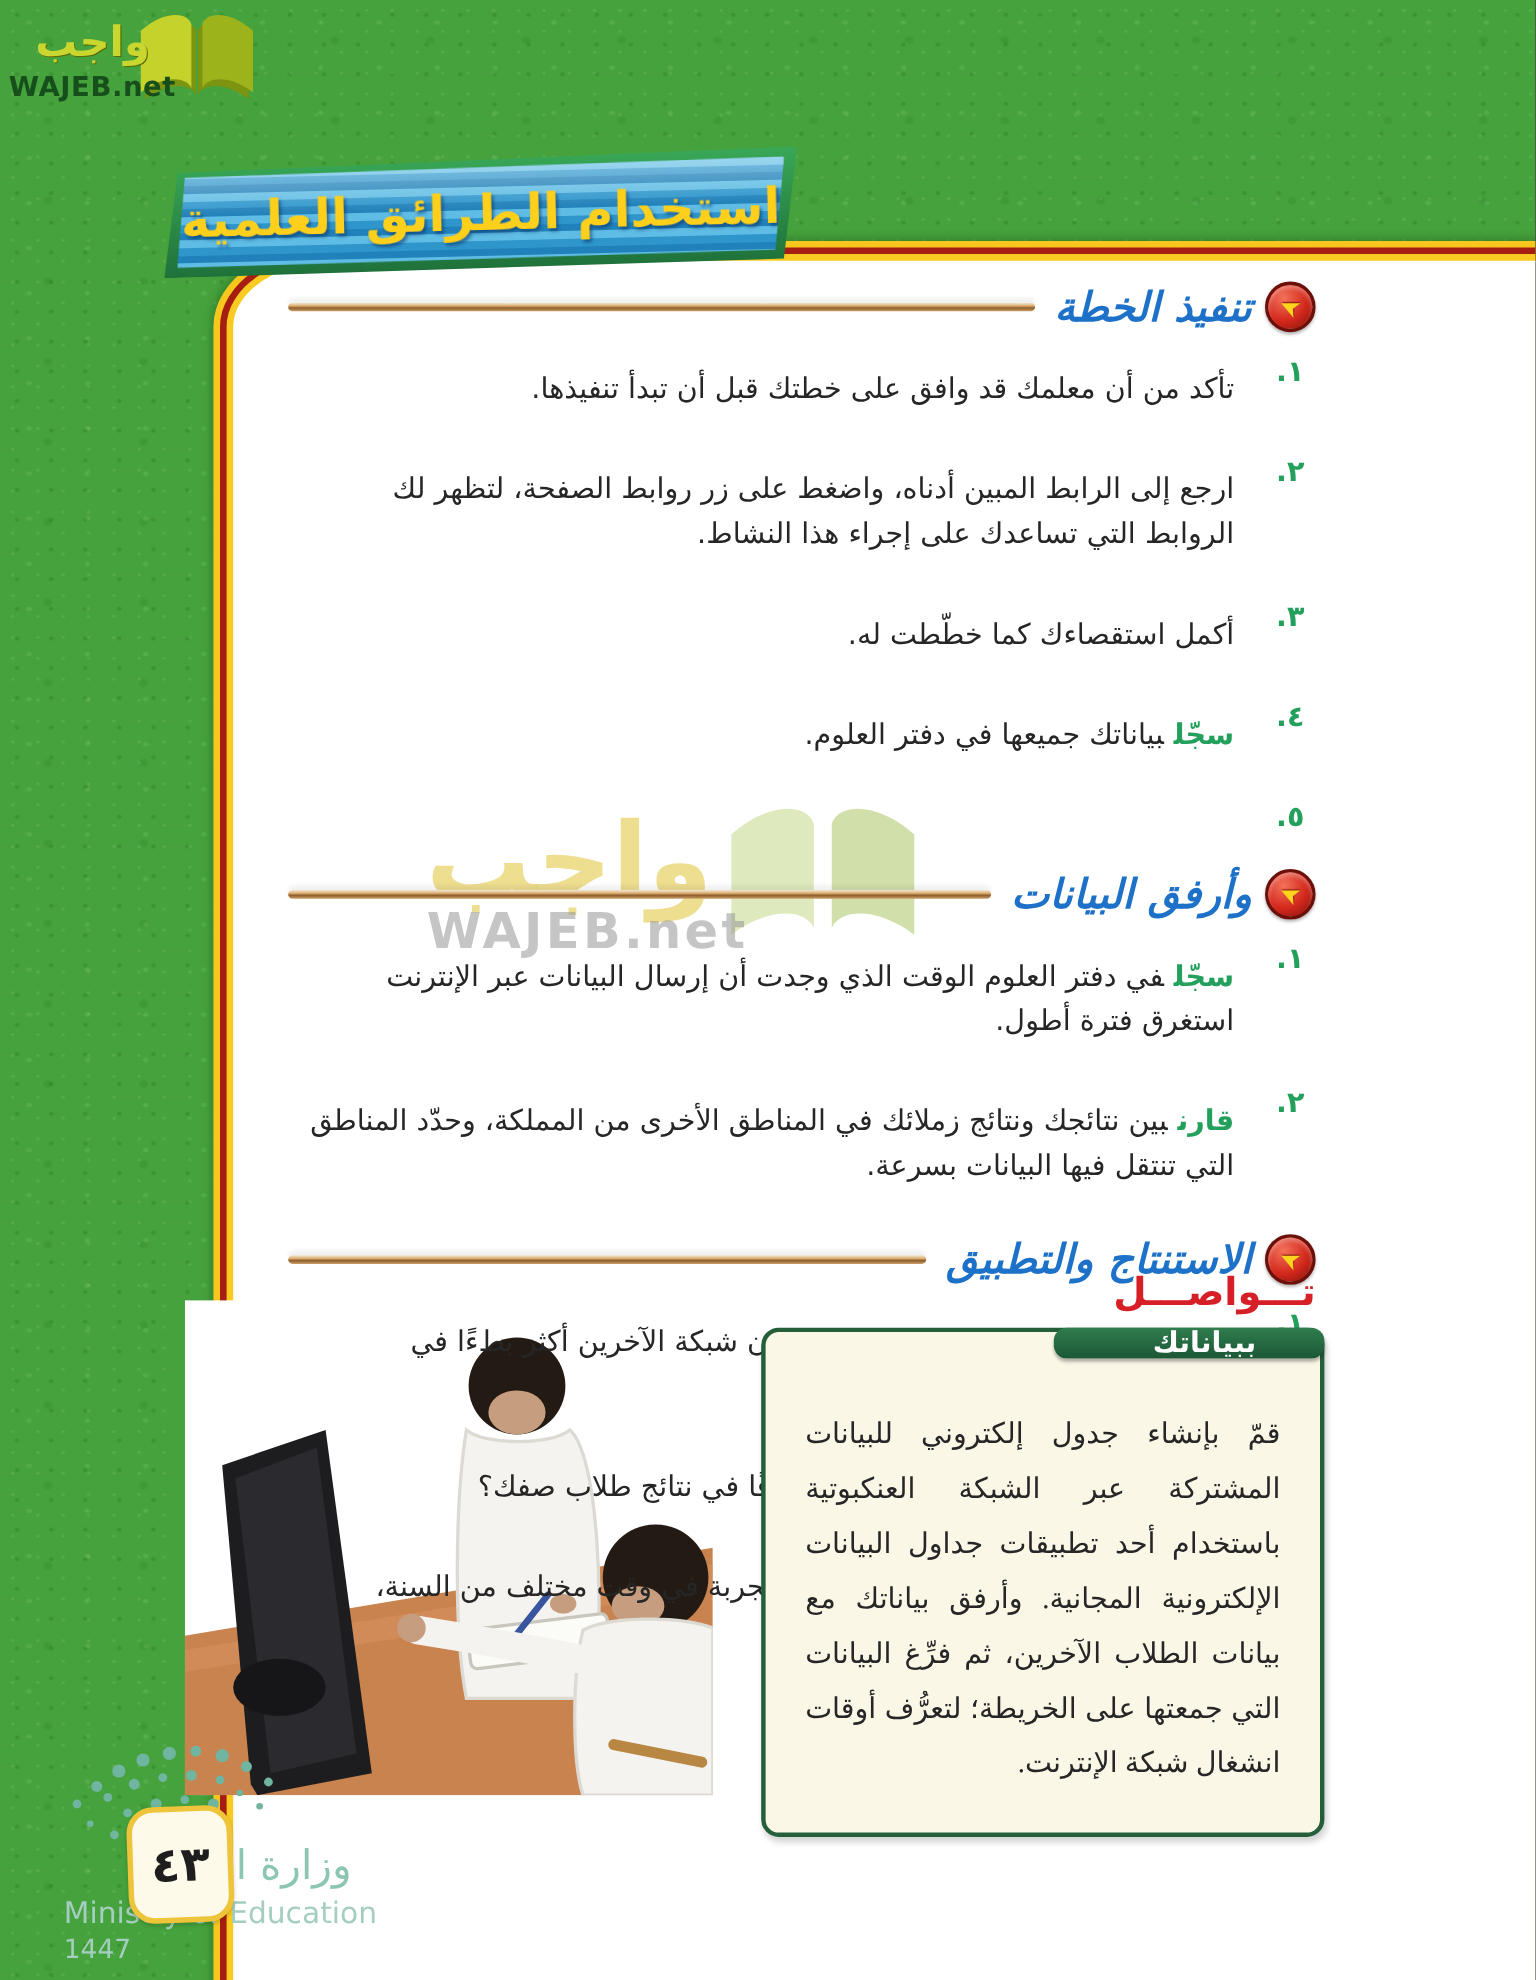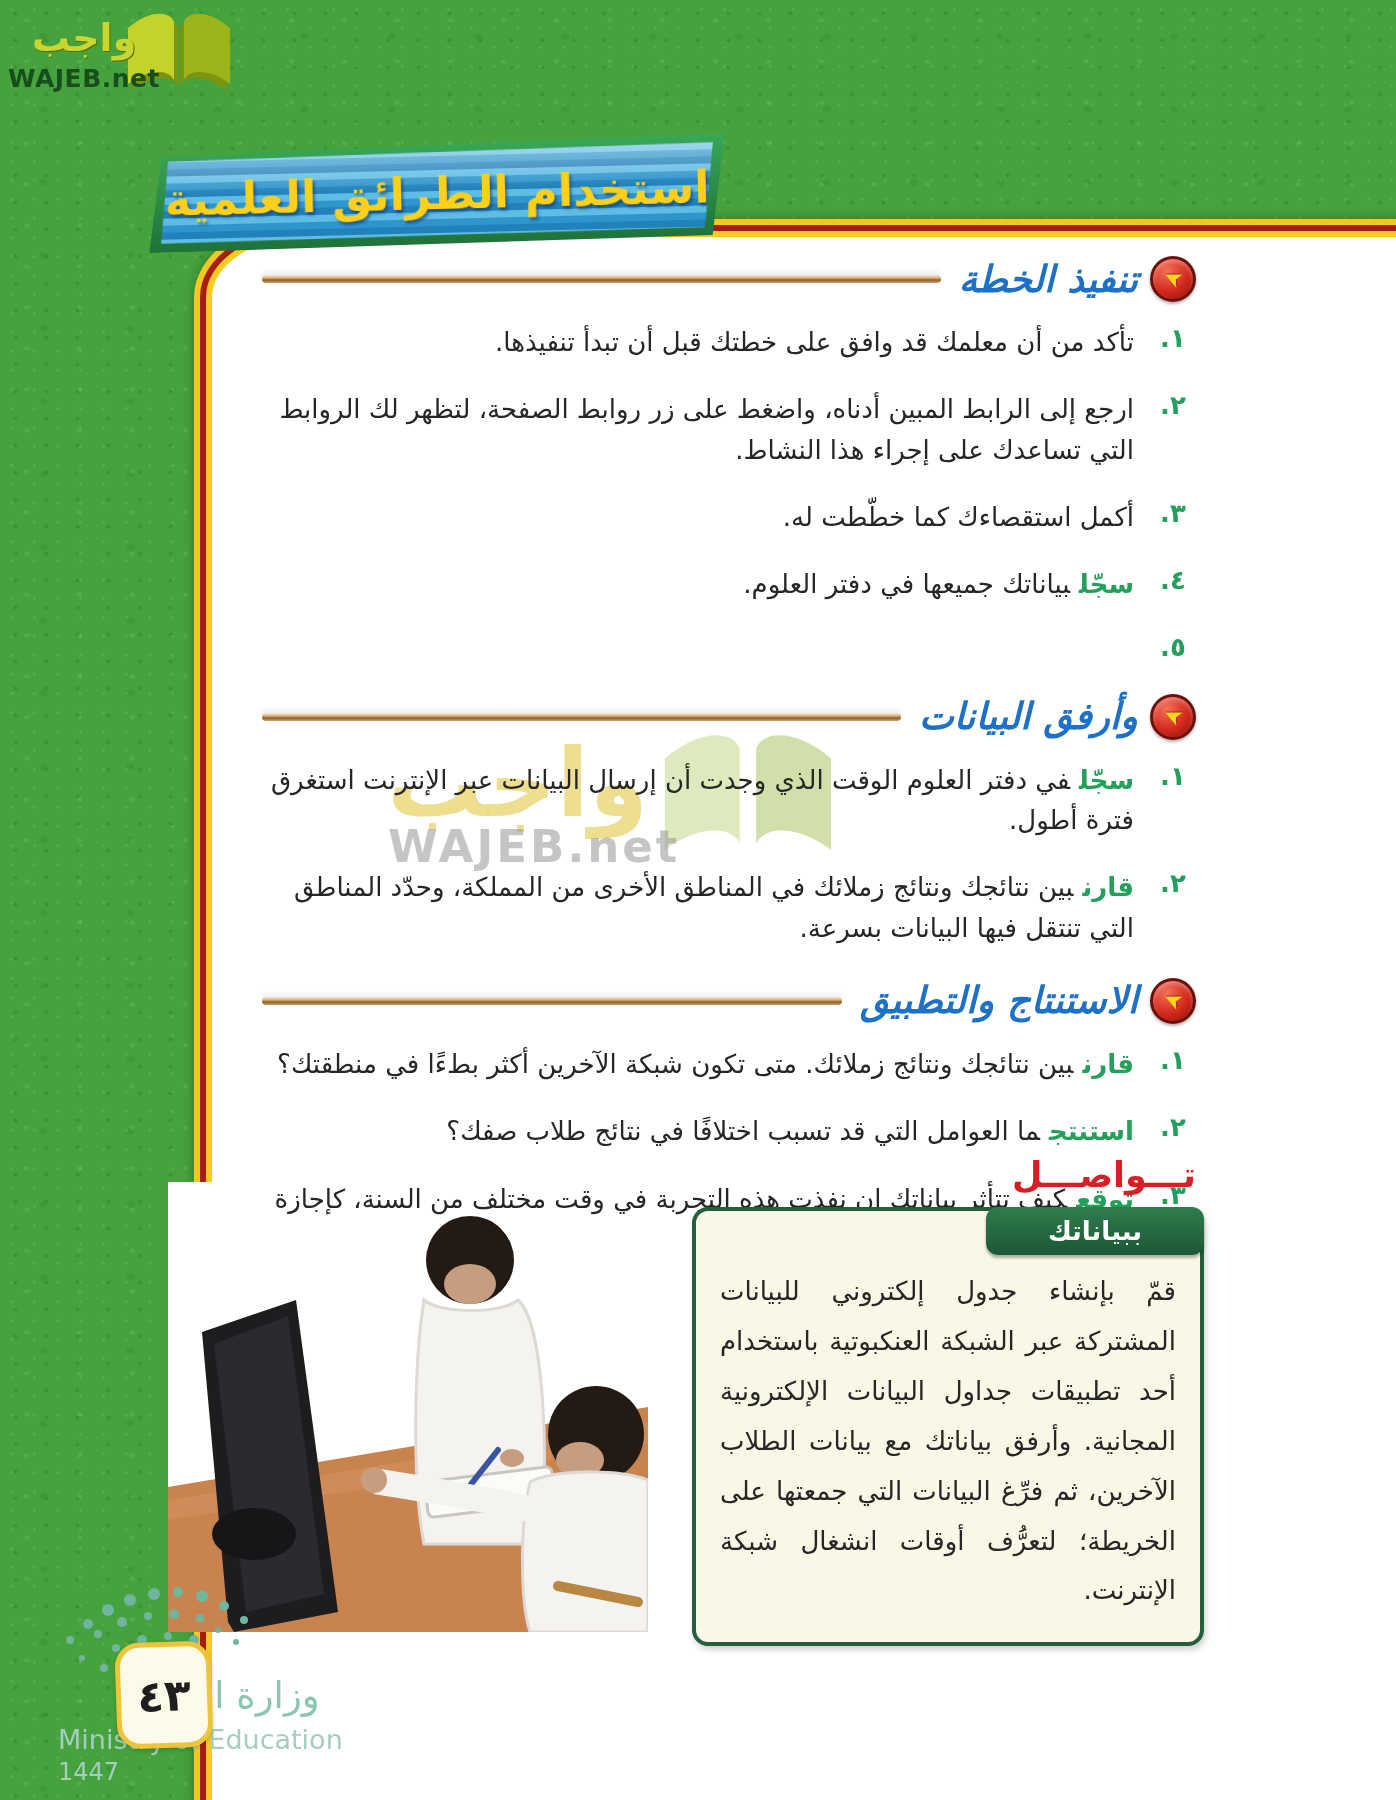--- a/index.html
+++ b/index.html
@@ -53,38 +53,38 @@
     display:flex;align-items:center;justify-content:center;
     box-shadow:inset 0 3px 4px rgba(255,255,255,.35),0 2px 3px rgba(0,0,0,.3);
   }
   .marker span{color:#ffd41c;font-size:23px;transform:rotate(205deg);text-shadow:0 1px 1px #7a1208;}
   .sec-title{color:#1d71c8;font-size:37px;font-weight:bold;white-space:nowrap;font-style:italic;}
   .rule{flex:1 1 auto;height:8px;border-radius:4px;margin-right:6px;
     background:linear-gradient(to bottom,#f2ecdc 0%,#dcae70 38%,#8f5e2c 62%,#caa068 100%);
     box-shadow:0 -4px 4px rgba(0,0,0,.06);}
   .item{display:flex;gap:12px;margin-bottom:19px;line-height:1.55;font-size:26px;}
   .inum{flex:0 0 auto;min-width:46px;text-align:center;color:#23a05b;font-weight:bold;}
-  .itext{margin:4px;}
+  .itext{margin:16px;}
   .lead{color:#23a05b;font-weight:bold;margin-left:9px;}
   .lead:empty{display:none;margin:0;}
   
   .wm{position:absolute;left:388px;top:728px;width:450px;height:150px;z-index:1;}
   .wm-ar{position:absolute;right:190px;top:0;font-size:95px;font-weight:bold;color:rgba(235,216,125,.85);}
   .wm-en{position:absolute;left:0;top:92px;font-size:45px;font-weight:bold;color:rgba(150,150,150,.55);letter-spacing:3px;}
   .wm-book{position:absolute;right:-10px;top:-2px;opacity:.8;}
   
   .aside{position:absolute;top:1140px;right:192px;width:512px;direction:rtl;z-index:4;}
   .aside-head{color:#d61f26;font-size:35px;font-weight:bold;margin:15px 8px 12px 0;}
   .combox{position:relative;border:4px solid #245f3a;border-radius:16px;background:#faf7e7;
     padding:56px 24px 26px 24px;box-sizing:border-box;box-shadow:2px 4px 6px rgba(0,0,0,.18);}
-  .combox-tab{position:absolute;top:-4px;right:-4px;width:218px;height:48px;
+  .combox-tab{position:absolute;top:-4px;right:-4px;width:218px;height:28px;
     background:linear-gradient(#2f7d4d,#1c5736);border-radius:12px;
     display:flex;align-items:center;justify-content:center;
-    color:#fff;font-size:26px;font-weight:bold;box-shadow:0 3px 3px rgba(0,0,0,.3);}
-  .combox p{margin:0;font-size:26px;line-height:1.92;text-align:justify;color:#262626;}
+    color:#fff;font-size:26px;font-weight:bold;box-shadow:0 3px 3px rgba(0,0,0,.3);padding-left:28px;}
+  .combox p{margin:12px;font-size:26px;line-height:1.92;text-align:justify;color:#262626;font-family:Liberation Serif, serif;}
   
   .photo{position:absolute;left:168px;top:1182px;z-index:2;}
   
   .ministry{position:absolute;left:58px;top:1582px;width:300px;height:215px;z-index:6;}
   .min-dots{position:absolute;left:0;top:0;}
   .min-ar{position:absolute;left:68px;top:92px;font-size:37px;font-weight:normal;color:#8cc6b2;direction:rtl;}
   .min-en{position:absolute;left:0px;top:142px;font-size:27px;color:#a4cec0;}
   .min-year{position:absolute;left:0px;top:176px;font-size:24px;color:#a4cec0;}
   .page-badge{position:absolute;left:58px;top:60px;width:86px;height:96px;
     border:5px solid #eec43a;border-radius:24px;background:#fdfaea;

